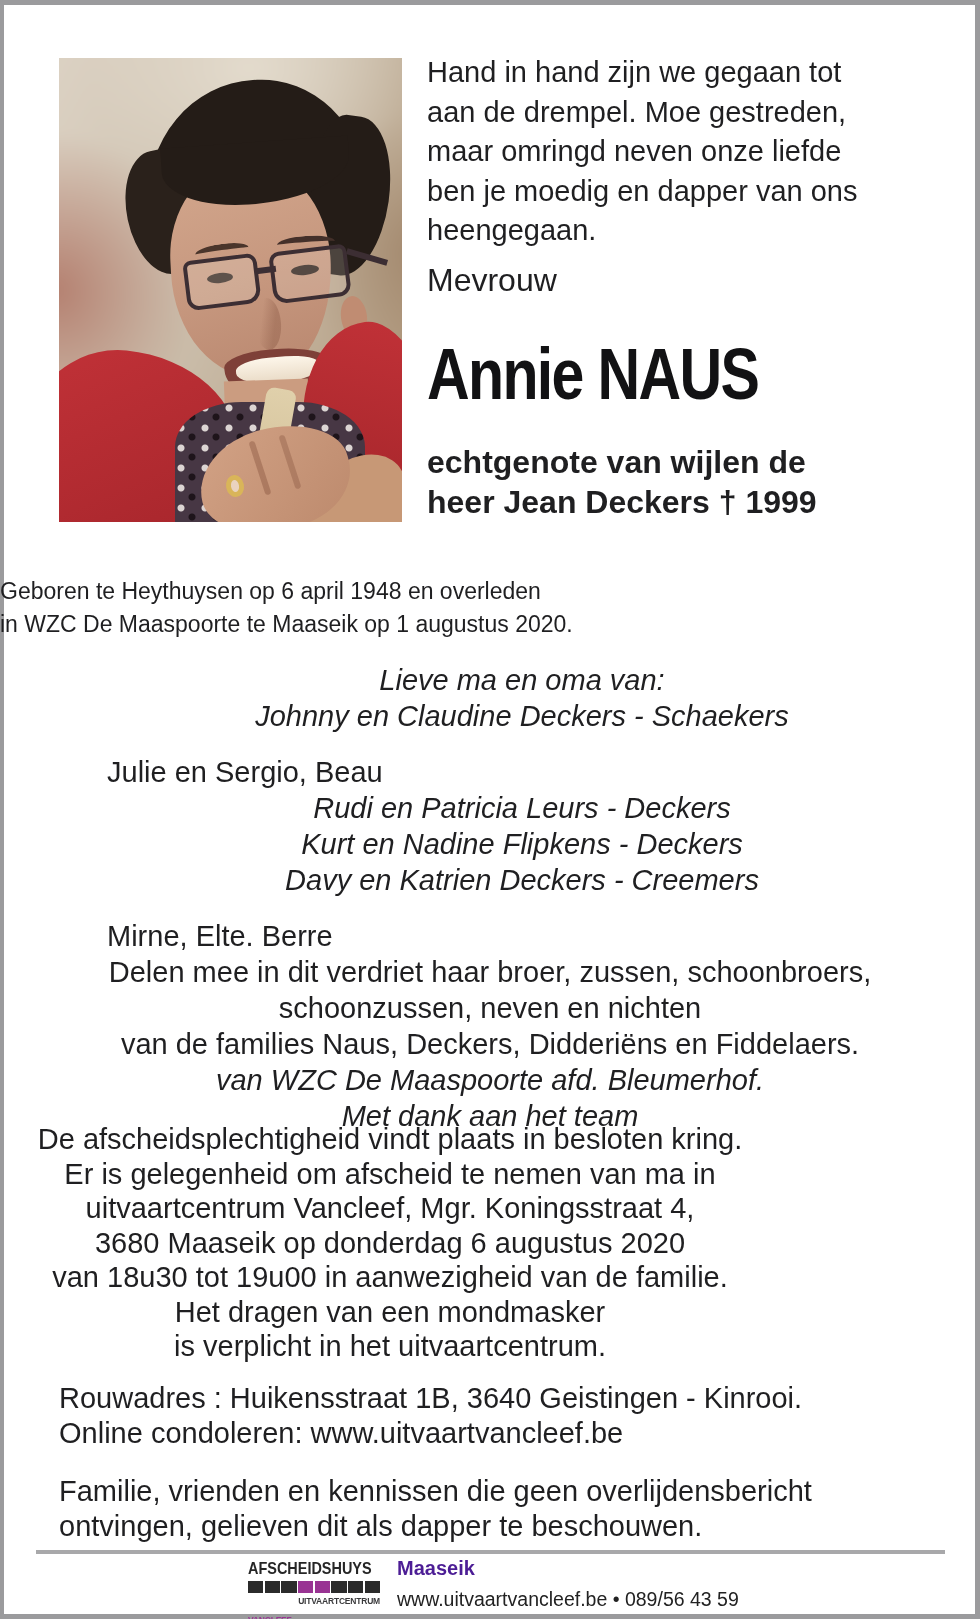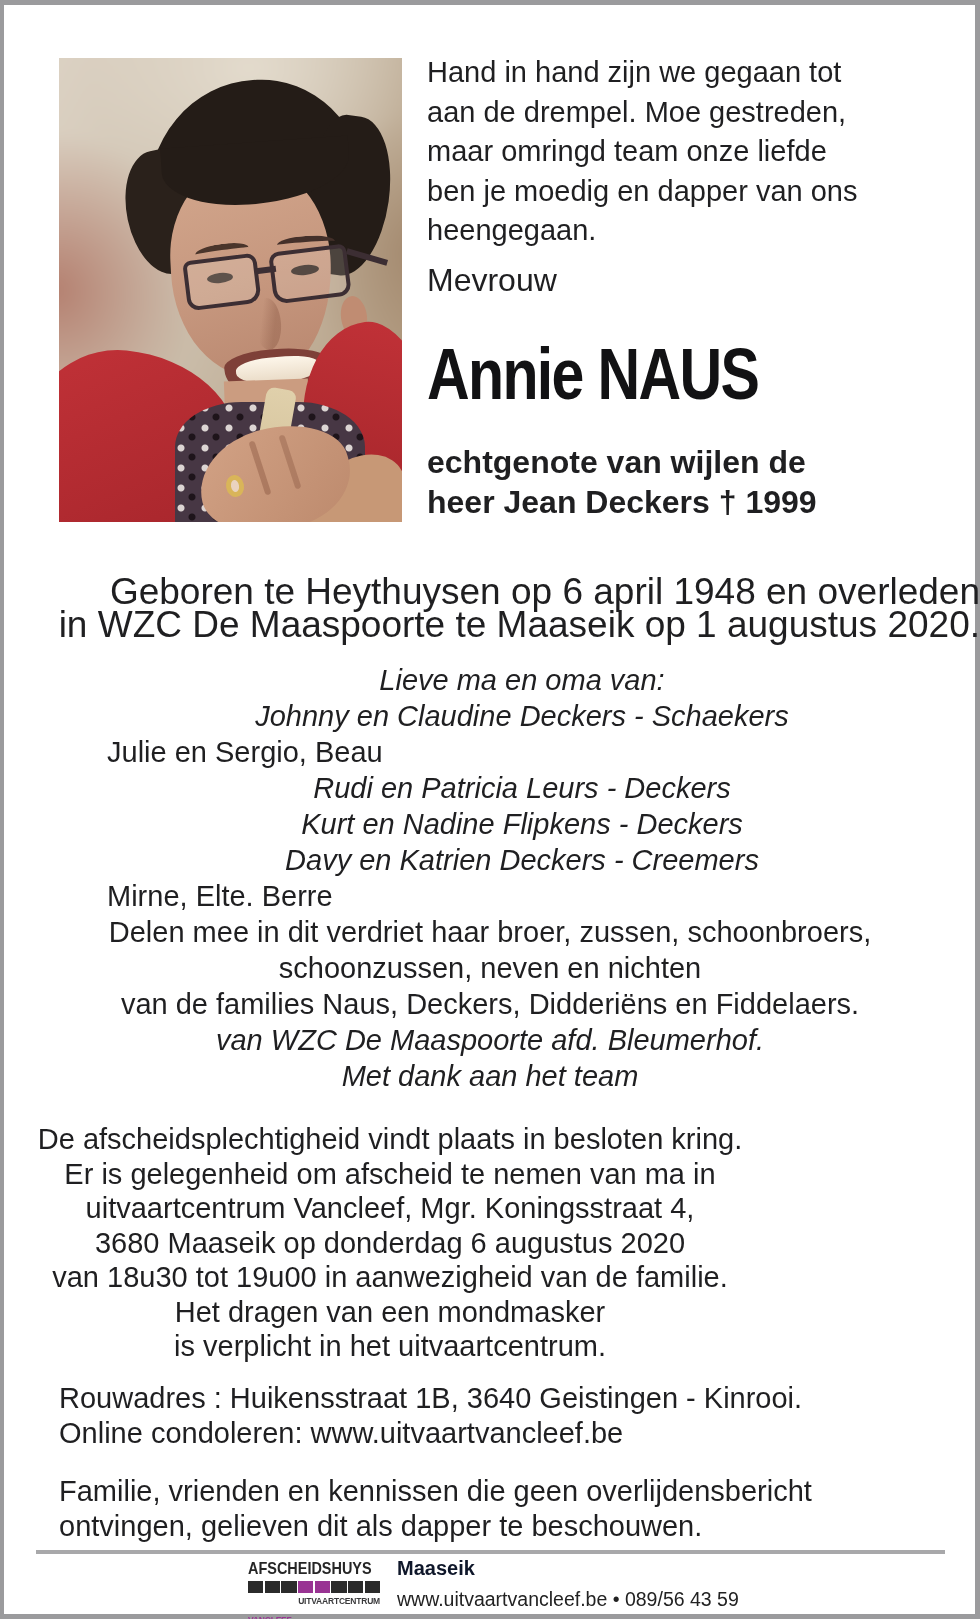--- a/index.html
+++ b/index.html
@@ -96,44 +96,44 @@
                   border-radius:3px; transform:rotate(-18deg); }
   .ph-ring      { left:167px; top:417px; width:18px; height:22px; border:5px solid #d9b559;
                   border-radius:50%; background:rgba(255,250,235,.6); transform:rotate(-10deg); }
 
   
   .poem       { left:427px; top:53px;  width:480px; font-size:29px; line-height:39.5px; }
   .salutation { left:427px; top:262px; font-size:32px; }
   .name       { left:427px; top:333px; font-size:72px; font-weight:700; color:#121214;
                 letter-spacing:-2px; transform:scaleX(.82); transform-origin:left top; white-space:nowrap; }
   .spouse     { left:427px; top:442px; width:480px; font-size:32px; font-weight:700; line-height:40px; }
-  .birthdeath { left:0; top:575px; width:980px; text-align:right; font-size:37px; line-height:33px; }
+  .birthdeath { left:0; top:575px; width:980px; text-align:left; font-size:23px; line-height:33px; }
   .family     { left:0; top:662px; width:980px; font-size:29px; line-height:36px; }
   .family .l  { text-align:center; padding-left:64px;font-style:italic; }
-  .family .i  { text-align:left; padding-left:107px; }
+  .family .i  { text-align:left; padding-left:107px;margin-top:20px; }
   .family .c  { text-align:center; }
   .family .it { font-style:italic; }
   .ceremony   { left:0; top:1122px; width:780px; text-align:center; font-size:29px; line-height:34.5px; }
   .address    { left:59px; top:1381px; width:880px; font-size:29px; line-height:35px; }
   .notice     { left:59px; top:1474px; width:880px; font-size:29px; line-height:34.5px; }
 
   
   .divider    { left:36px; top:1550px; width:909px; height:4px; background:#a8a8aa; }
   .logo       { left:248px; top:1559px; width:132px; }
   .logo-title { font-size:17px; font-weight:700; color:#262626; letter-spacing:0;
                 transform:scaleX(.85); transform-origin:left top; white-space:nowrap; }
   .logo-squares { display:flex; gap:1.5px; margin-top:2px; height:12px; }
   .sq         { flex:1 1 auto; height:12px; }
   .sq-dark    { background:#2b2b2b; }
   .sq-purple  { background:#993493; }
   .logo-sub   { display:flex; justify-content:space-between; margin-top:3px;
                 font-size:8.5px; font-weight:700; letter-spacing:-.2px; color:#3a3a3c; white-space:nowrap; }
   .logo-sub .purple { color:#993493; margin-right:6px;margin-top:19px; }
   .footer-text{ left:397px; top:1557px; }
-  .city       { font-size:20px; font-weight:700; color:#0f172a; line-height:22px; }
+  .city       { font-size:20px; font-weight:700; color:#4c1d95; line-height:22px; }
   .contact    { font-size:19.5px; color:#222; line-height:22px; margin-top:9px; }
 </style>
 </head>
 <body>
 
 <div class="card"></div>
 
 <div class="photo">
   <div class="ph-bg"></div>
   <div class="ph-hair"></div>
@@ -162,21 +162,21 @@
   <div class="ph-wrist"></div>
   <div class="ph-hand"></div>
   <div class="ph-fng1"></div>
   <div class="ph-fng2"></div>
   <div class="ph-ring"></div>
 </div>
 
 <div class="abs poem">
   <div>Hand in hand zijn we gegaan tot</div>
   <div>aan de drempel. Moe gestreden,</div>
-  <div>maar omringd team onze liefde</div>
+  <div>maar omringd neven onze liefde</div>
   <div>ben je moedig en dapper van ons</div>
   <div>heengegaan.</div>
 </div>
 
 <div class="abs salutation">Mevrouw</div>
 
 <h1 class="abs name">Annie NAUS</h1>
 
 <div class="abs spouse">
   <div>echtgenote van wijlen de</div>

